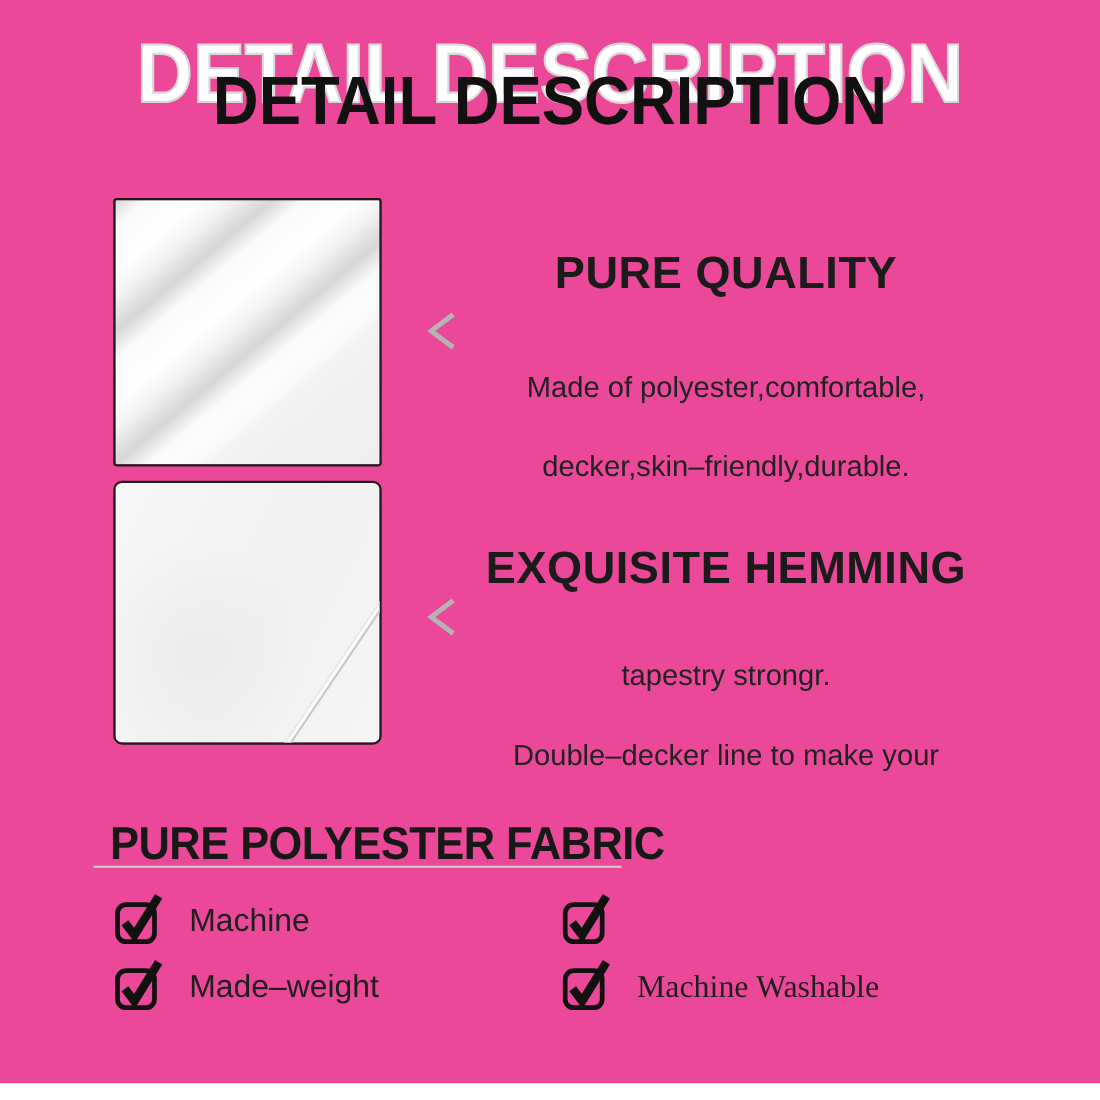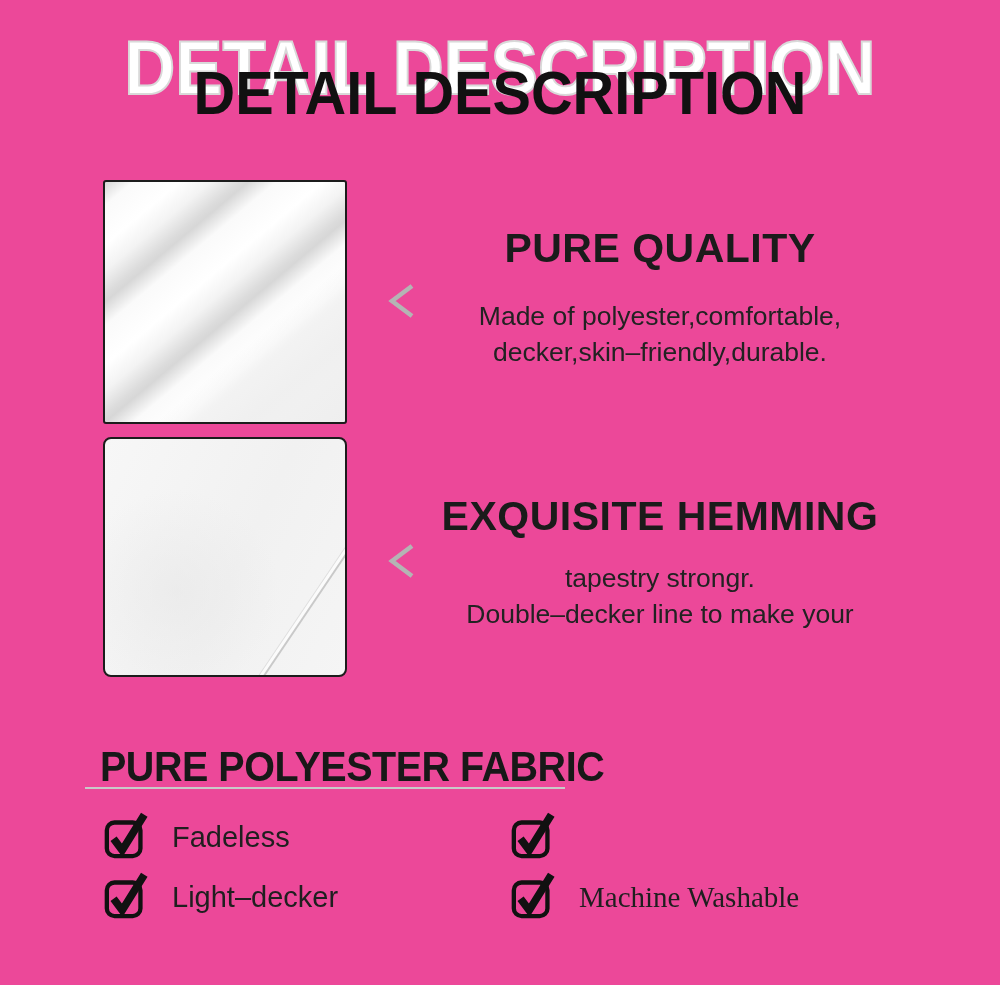--- a/index.html
+++ b/index.html
@@ -111,21 +111,21 @@
     position: absolute;
     left: 400px;
     width: 520px;
     text-align: center;
     font-size: 26.5px;
     line-height: 36px;
     color: #222222;
   }
   .body-1 { top: 298px; }
   .body-2 { top: 560px; }
-  .section-body span { display: block; }
+  .section-body span { display: block; margin-top: 36px; }
 
   
   .fabric-heading {
     position: absolute;
     left: 100px; top: 746px;
     font-size: 42px;
     font-weight: 700;
     letter-spacing: -0.5px;
     white-space: nowrap;
     color: #181818;
@@ -196,29 +196,29 @@
   </p>
 
   <h3 class="fabric-heading">PURE POLYESTER FABRIC</h3>
   <div class="fabric-underline"></div>
 
   <div class="feature-item fi-1">
     <svg class="checkbox-icon" viewBox="0 0 50 52">
       <rect x="4" y="14" width="35" height="35" rx="8" fill="none" stroke="#111111" stroke-width="4.5"></rect>
       <path d="M11 31 L20 43 L43 6" fill="none" stroke="#111111" stroke-width="8" stroke-linecap="butt" stroke-linejoin="miter"></path>
     </svg>
-    <span class="feature-label">Fadeless</span>
+    <span class="feature-label">Machine</span>
   </div>
 
   <div class="feature-item fi-2">
     <svg class="checkbox-icon" viewBox="0 0 50 52">
       <rect x="4" y="14" width="35" height="35" rx="8" fill="none" stroke="#111111" stroke-width="4.5"></rect>
       <path d="M11 31 L20 43 L43 6" fill="none" stroke="#111111" stroke-width="8" stroke-linecap="butt" stroke-linejoin="miter"></path>
     </svg>
-    <span class="feature-label">Light–decker</span>
+    <span class="feature-label">Made–weight</span>
   </div>
 
   <div class="feature-item fi-3">
     <svg class="checkbox-icon" viewBox="0 0 50 52">
       <rect x="4" y="14" width="35" height="35" rx="8" fill="none" stroke="#111111" stroke-width="4.5"></rect>
       <path d="M11 31 L20 43 L43 6" fill="none" stroke="#111111" stroke-width="8" stroke-linecap="butt" stroke-linejoin="miter"></path>
     </svg>
   </div>
 
   <div class="feature-item fi-4">

